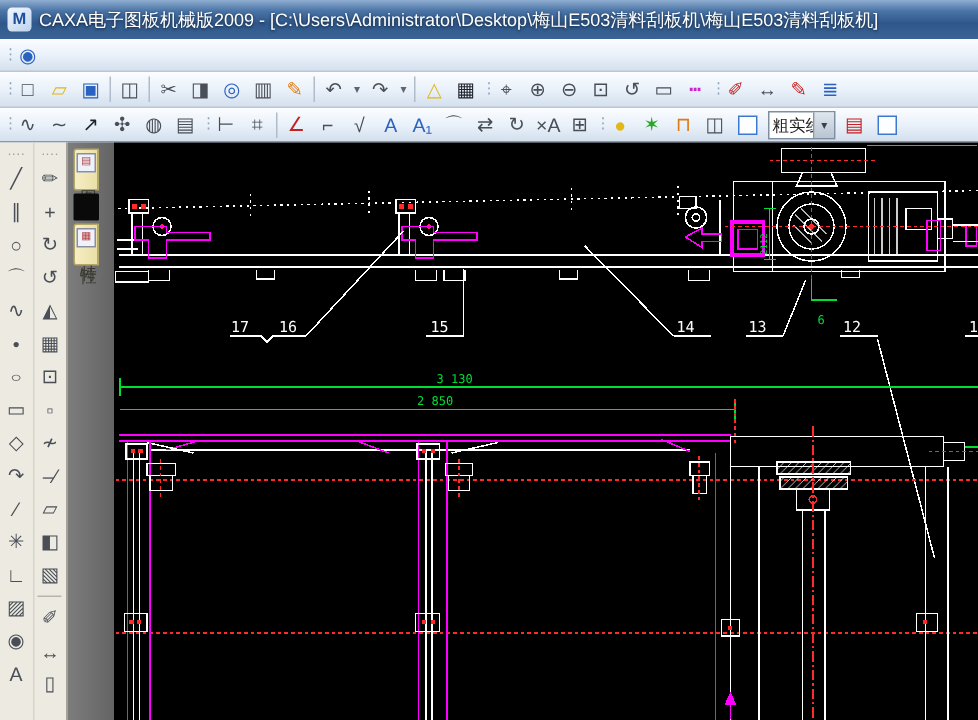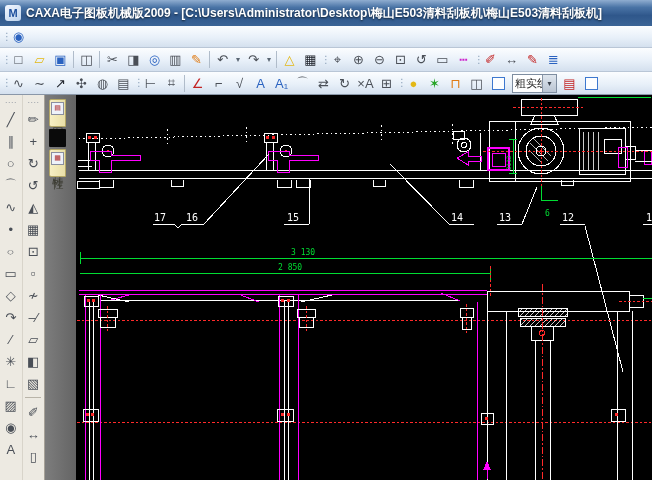--- a/index.html
+++ b/index.html
@@ -6,21 +6,21 @@
   .app{position:relative;width:652px;height:480px;overflow:hidden;
        font-family:"Liberation Sans","DejaVu Sans",sans-serif;background:#dce6f2;}
 
   
   .titlebar{position:absolute;left:0;top:0;width:652px;height:26px;
     background:linear-gradient(180deg,#8fadd0 0%,#4a74a6 28%,#2f578b 60%,#3b6496 100%);
     display:flex;align-items:center;gap:5px;padding-left:5px;box-sizing:border-box;}
   .app-logo{width:16px;height:16px;background:linear-gradient(145deg,#f4f8ff,#bcd2ec);
     border-radius:3px;display:flex;align-items:center;justify-content:center;
     color:#1d4f9c;font-size:11px;font-weight:bold;}
-  .title-text{color:#fff;font-size:12px;text-shadow:0 1px 2px #123;white-space:nowrap;font-weight:bold;}
+  .title-text{color:#fff;font-size:12px;text-shadow:0 1px 2px #123;white-space:nowrap;}
 
   
   .bar{position:absolute;left:0;width:652px;box-sizing:border-box;
     background:linear-gradient(180deg,#fbfdff 0%,#e8f0f9 55%,#d4e0ee 100%);
     border-bottom:1px solid #b9c6d6;display:flex;align-items:center;padding-left:2px;}
   .quickbar{top:26px;height:22px;}
   .toolbar1{top:48px;height:24px;}
   .toolbar2{top:72px;height:23px;border-bottom:1px solid #8a97a8;}
   .handle{color:#8fa3bb;font-size:10px;width:6px;line-height:8px;letter-spacing:0;
     display:inline-block;text-align:center;}

